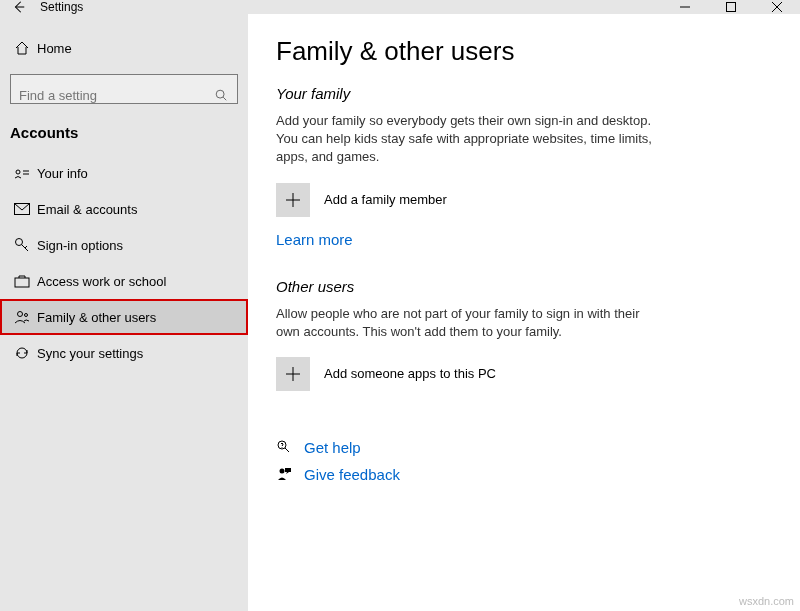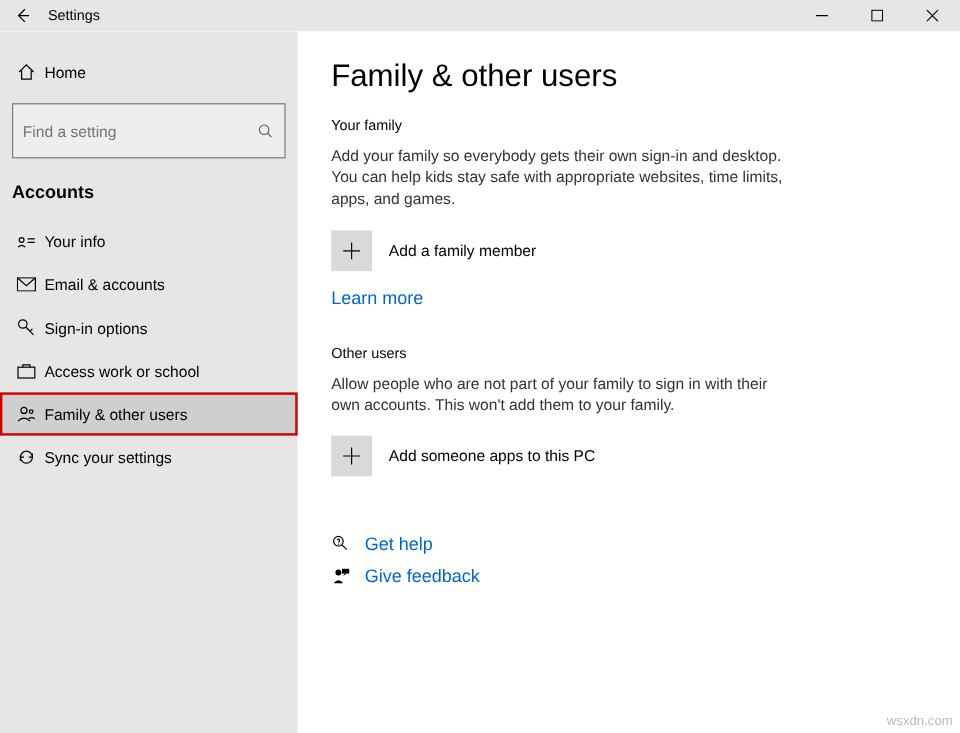--- a/index.html
+++ b/index.html
@@ -8,21 +8,21 @@
       font-size: 13px;
       color: #000;
       background: #fff;
       width: 800px;
       height: 611px;
       overflow: hidden;
       display: flex;
       flex-direction: column;
     }
     .titlebar {
-      height: 26px;
+      height: 14px;
       display: flex;
       align-items: center;
       background: #e6e6e6;
     }
     .titlebar-left {
       display: flex;
       align-items: center;
       gap: 14px;
       padding-left: 12px;
     }
@@ -66,24 +66,24 @@
     }
     .nav-item.highlighted {
       outline: 2.5px solid #d10000;
       outline-offset: -2px;
     }
     .search-wrap {
       padding: 8px 10px 8px 10px;
     }
     .search-box {
       display: flex;
-      align-items: center;
+      align-items: flex-end;
       border: 1px solid #7a7a7a;
       background: #eee;
-      height: 46px;
+      height: 30px;
       padding: 0 8px;
     }
     .search-box input {
       flex: 1;
       border: none;
       background: transparent;
       font-size: 13px;
       color: #666;
       outline: none;
     }
@@ -98,23 +98,24 @@
       flex: 1;
       padding: 22px 28px;
       overflow: auto;
     }
     .page-title {
       font-size: 26px;
       font-weight: 400;
       margin-bottom: 18px;
     }
     .section-title {
-      font-size: 12px;
+      font-size: 15px;
       font-weight: 400;
       margin-bottom: 10px;
+      font-style: italic;
     }
     .section-desc {
       font-size: 13px;
       color: #333;
       max-width: 380px;
       line-height: 1.4;
       margin-bottom: 16px;
     }
     .add-btn {
       display: flex;

